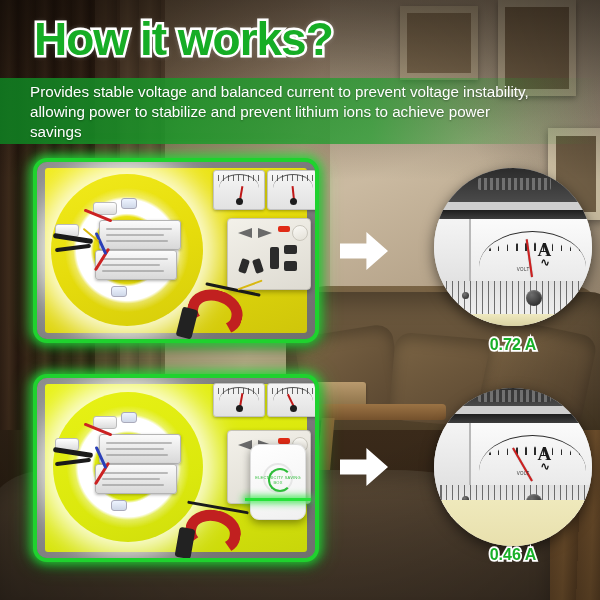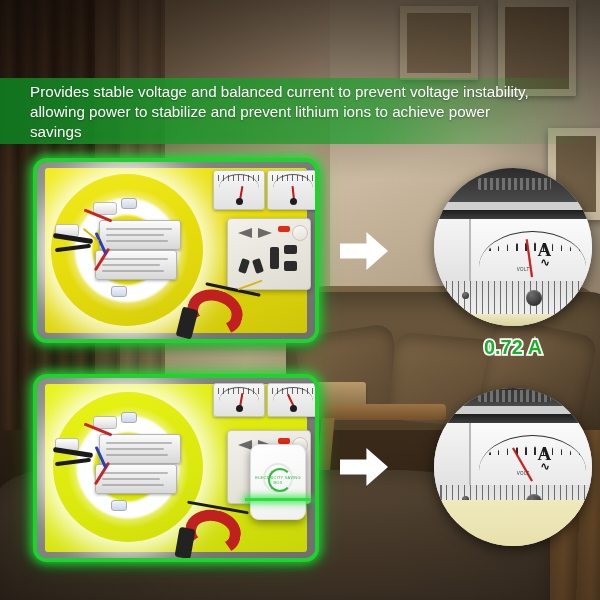--- a/index.html
+++ b/index.html
@@ -386,21 +386,21 @@
   .circle-bot .cm-screw-sm { left:18%; top:108px; }
   .cm-bottom {
     position:absolute; left:0; width:100%; bottom:0;
     background:linear-gradient(180deg,#efe9c0,#d9d2a2);
   }
   .circle-top .cm-bottom { height:12px; }
   .circle-bot .cm-bottom { height:46px; background:linear-gradient(180deg,#efe9bc,#e8e0ad); }
 
   .reading {
     position:absolute; width:158px; text-align:center; left:434px;
-    font-size:20px; font-weight:bold; color:#18b028;
+    font-size:16px; font-weight:bold; color:#18b028;
     -webkit-text-stroke:3.5px #ffffff; paint-order:stroke fill;
   }
   .read-top { top:336px; }
   .read-bot { top:546px; }
 </style>
 </head>
 <body>
 
 <div class="stage">
 
@@ -422,20 +422,21 @@
     <div class="table"></div>
     <div class="table-leg"></div>
     <div class="carpet"></div>
     <div class="curtain"></div>
     <div class="curtain2"></div>
     <div class="wall-shadow"></div>
     <div class="vignette"></div>
   </div>
 
   <div class="subtitle-band"></div>
+  <div class="title">How it works?</div>
   <div class="subtitle">Provides stable voltage and balanced current to prevent voltage instability, allowing power to stabilize and prevent lithium ions to achieve power savings</div>
 
   <div class="panel panel-before">
     <div class="rig">
       <div class="rig-plate"></div>
       <div class="ringlight"></div>
 
       <div class="ballast b1">
         <div class="bline" style="top:7px;width:66px"></div>
         <div class="bline" style="top:13px;width:58px"></div>
@@ -585,14 +586,15 @@
       <div class="cm-ticks"></div>
       <div class="cm-needle" style="transform:rotate(-30deg)"></div>
       <div class="cm-amp">A</div>
       <div class="cm-sublabel">VOLT</div>
     </div>
     <div class="cm-grid"></div>
     <div class="cm-screw"></div>
     <div class="cm-screw-sm"></div>
     <div class="cm-bottom"></div>
   </div>
+  <div class="reading read-bot">0.46 A</div>
 
 </div>
 
 </body></html>

